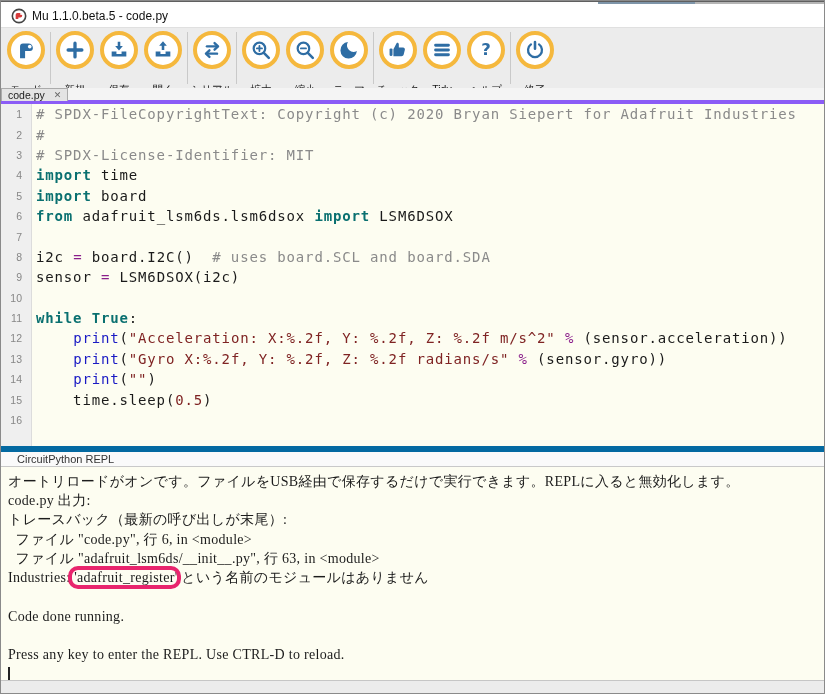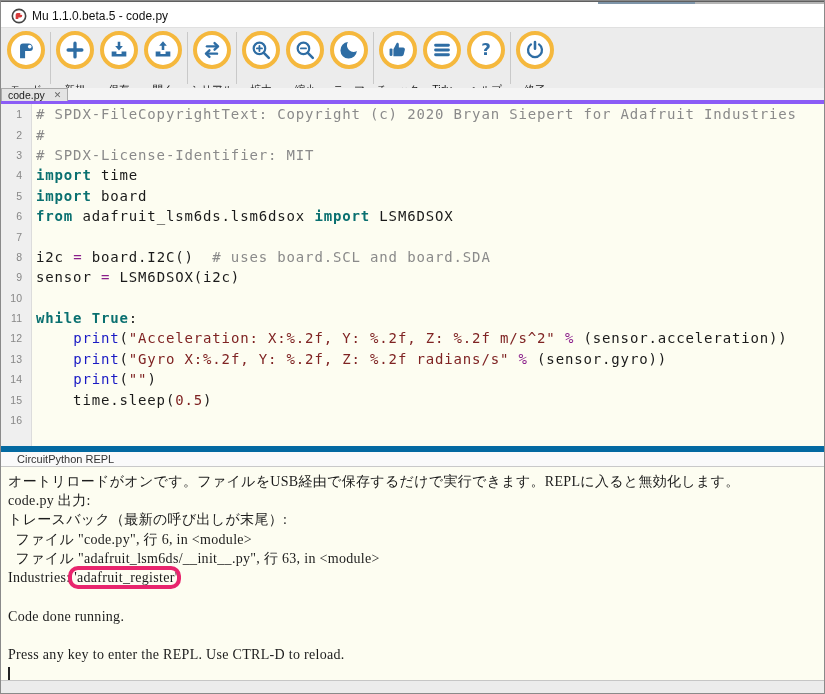--- a/index.html
+++ b/index.html
@@ -238,21 +238,21 @@
   <div class="repl-header">
     <span>CircuitPython REPL</span>
   </div>
 
   <div class="repl" id="repl">
       <div class="rl"><span>オートリロードがオンです。ファイルをUSB経由で保存するだけで実行できます。REPLに入ると無効化します。</span></div>
       <div class="rl"><span>code.py 出力:</span></div>
       <div class="rl"><span>トレースバック（最新の呼び出しが末尾）:</span></div>
       <div class="rl"><span>  ファイル "code.py", 行 6, in &lt;module&gt;</span></div>
       <div class="rl"><span>  ファイル "adafruit_lsm6ds/__init__.py", 行 63, in &lt;module&gt;</span></div>
-      <div class="rl"><span>Industries: </span><span class="mark">'adafruit_register'</span></div>
+      <div class="rl"><span>Industries: </span><span class="mark">'adafruit_register'</span><span> という名前のモジュールはありません</span></div>
       <div class="rl"></div>
       <div class="rl"><span>Code done running.</span></div>
       <div class="rl"></div>
       <div class="rl"><span>Press any key to enter the REPL. Use CTRL-D to reload.</span></div>
       <div class="rl"><span class="caret"></span></div>
     </div>
 
   <div class="statusbar"></div>
 </div>
 

